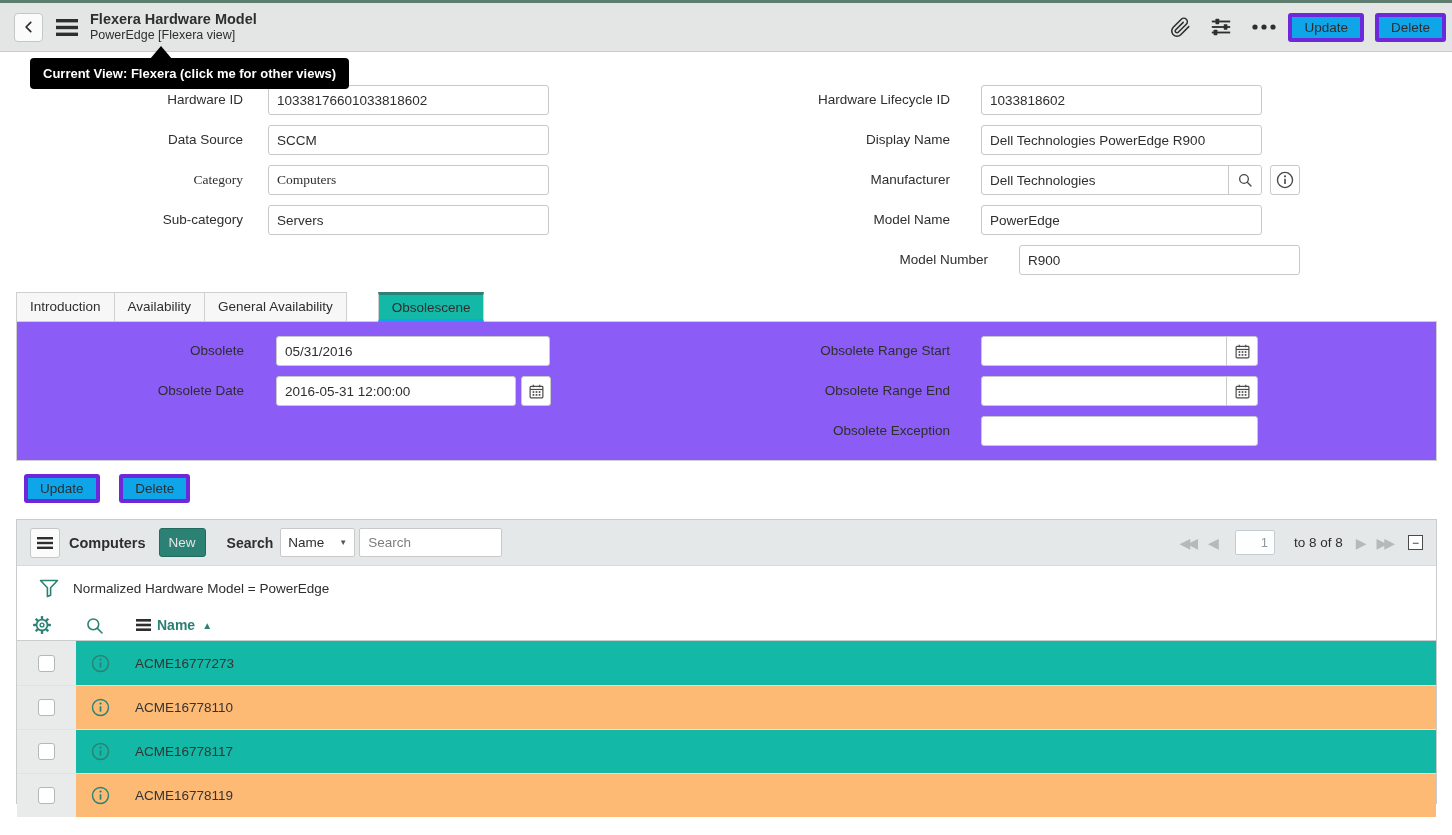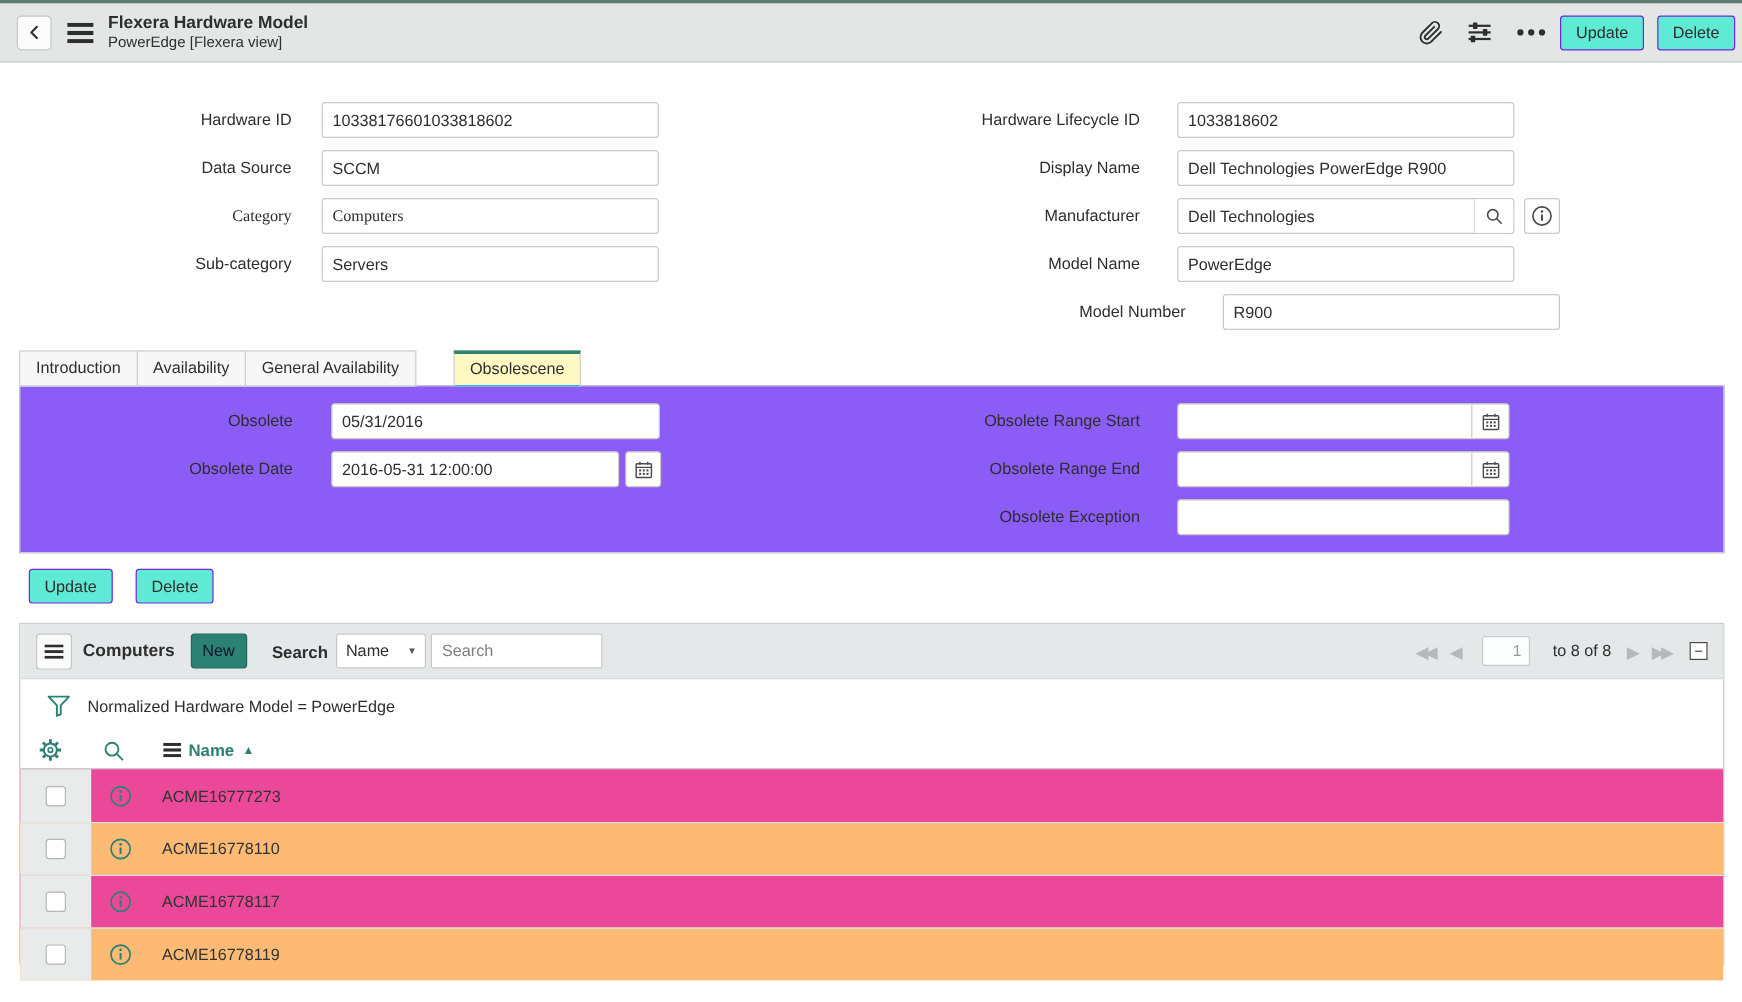--- a/index.html
+++ b/index.html
@@ -17,80 +17,80 @@
   
   .top-strip{position:absolute;top:0;left:0;right:0;height:3px;background:#5f7d6f;}
   .app-header{position:absolute;top:3px;left:0;right:0;height:49px;background:var(--headerbg);border-bottom:1px solid #c6cbcb;display:flex;align-items:center;padding:0 6px 0 14px;}
   .back-btn{width:29px;height:29px;background:#fbfbfb;border:1px solid #c3c7c7;border-radius:4px;display:flex;align-items:center;justify-content:center;cursor:pointer;}
   .ham-top{margin-left:13px;cursor:pointer;display:flex;align-items:center;}
   .title-wrap{margin-left:12px;line-height:1.25;}
   .title{font-weight:bold;font-size:14.5px;}
   .subtitle{font-size:12.5px;cursor:pointer;}
   .header-right{margin-left:auto;display:flex;align-items:center;}
   .hicon{margin-left:19px;display:flex;align-items:center;cursor:pointer;}
-  .btn{height:29px;padding:0 12px;background:#5eead4;border:1px solid #6d28d9;border-radius:3px;font-size:13.5px;color:var(--text);cursor:pointer;font-family:inherit;}
+  .btn{height:29px;padding:0 12px;background:#0ea5e9;border:4px solid #6d28d9;border-radius:3px;font-size:13.5px;color:var(--text);cursor:pointer;font-family:inherit;}
   .app-header .btn{margin-left:11px;}
 
   
   .view-tooltip{position:absolute;top:58px;left:30px;height:31px;background:#000;color:#fff;border-radius:4px;display:flex;align-items:center;padding:0 13px;font-size:13px;font-weight:bold;z-index:30;cursor:pointer;}
   .view-tooltip::before{content:"";position:absolute;top:-12px;left:120px;border-left:11px solid transparent;border-right:11px solid transparent;border-bottom:13px solid #000;}
 
   
   .f-row{position:absolute;height:30px;white-space:nowrap;}
   .flabel{display:inline-block;width:227px;text-align:right;margin-right:25px;line-height:30px;font-size:13.5px;vertical-align:top;}
   .flabel.r{width:250px;margin-right:31px;}
   .finput{width:281px;height:30px;border:1px solid var(--border);border-radius:3px;padding:0 8px;font-size:13.5px;color:var(--text);font-family:inherit;vertical-align:top;background:#fff;}
   .lookup-wrap{position:relative;display:inline-block;vertical-align:top;}
   .lookup-wrap .finput{padding-right:38px;}
   .lookup-seg{position:absolute;top:1px;right:1px;width:33px;height:28px;border-left:1px solid var(--border);display:flex;align-items:center;justify-content:center;cursor:pointer;background:#fff;border-radius:0 3px 3px 0;}
   .sq-btn{display:inline-flex;width:30px;height:30px;border:1px solid var(--border);border-radius:3px;background:#fff;align-items:center;justify-content:center;margin-left:8px;cursor:pointer;vertical-align:top;}
 
   
   .tabs{display:flex;position:relative;z-index:2;}
   .tab{height:30px;line-height:28px;padding:0 13px;background:#f7f7f7;border:1px solid var(--tabborder);margin-bottom:-1px;cursor:pointer;font-size:13.5px;white-space:nowrap;}
   .tab+.tab{margin-left:-1px;}
-  .tab.active{background:#fef9c3;border-top:3px solid var(--accent);line-height:26px;border-bottom:1px solid #0ea5e9;margin-left:31px;}
+  .tab.active{background:#14b8a6;border-top:3px solid var(--accent);line-height:26px;border-bottom:3px solid #0ea5e9;margin-left:31px;}
   .tabsec{position:absolute;left:16px;top:292px;width:1421px;}
   .tabpanel{border:1px solid var(--tabborder);background:#8b5cf6;height:140px;position:relative;z-index:1;}
   .p-row{position:absolute;height:30px;white-space:nowrap;}
   .igroup{display:inline-flex;width:277px;height:30px;border:1px solid var(--border);border-radius:3px;background:#fff;vertical-align:top;}
   .igroup input{flex:1;border:none;outline:none;padding:0 8px;font-size:13.5px;font-family:inherit;color:var(--text);background:transparent;min-width:0;}
   .igroup .cal{width:31px;border-left:1px solid var(--border);display:flex;align-items:center;justify-content:center;cursor:pointer;}
   .cal-btn{display:inline-flex;width:30px;height:30px;border:1px solid var(--border);border-radius:3px;background:#fff;align-items:center;justify-content:center;margin-left:5px;cursor:pointer;vertical-align:top;}
 
   .form-actions{position:absolute;top:474px;left:24px;}
   .form-actions .btn{margin-right:16px;}
 
   
   .related{position:absolute;left:16px;top:519px;width:1421px;height:316px;}
   .related .tab{height:31px;line-height:29px;}
   .related .tab.active{line-height:27px;}
   .listbox{border:1px solid #c8cccc;background:#fff;height:285px;position:relative;z-index:1;}
   .lheader{height:46px;background:#e5e8e8;display:flex;align-items:center;padding:0 13px;border-bottom:1px solid #d8dcdc;}
   .ham-btn{width:30px;height:30px;background:#fbfbfb;border:1px solid #c3c7c7;border-radius:3px;display:flex;align-items:center;justify-content:center;cursor:pointer;}
   .ltitle{font-weight:bold;font-size:14.5px;margin-left:9px;}
-  .new-btn{height:29px;padding:0 9px;margin-left:13px;background:var(--accent);border:1px solid #226a5e;border-radius:3px;color:#0f172a;font-size:13.5px;cursor:pointer;font-family:inherit;}
+  .new-btn{height:29px;padding:0 9px;margin-left:13px;background:var(--accent);border:1px solid #226a5e;border-radius:3px;color:#e5e5e5;font-size:13.5px;cursor:pointer;font-family:inherit;}
   .search-label{font-weight:bold;font-size:14px;margin-left:21px;}
   .fake-select{height:29px;width:75px;margin-left:7px;background:#fff;border:1px solid var(--border);border-radius:2px;display:flex;align-items:center;padding:0 7px;cursor:pointer;font-size:13.5px;}
   .fake-select .caret{margin-left:auto;font-size:8px;color:#555;}
   .search-input{height:29px;width:143px;margin-left:4px;border:1px solid var(--border);border-radius:2px;padding:0 8px;font-size:13.5px;font-family:inherit;color:var(--text);}
   .search-input::placeholder{color:#7e7e7e;}
   .pager{display:flex;align-items:center;margin-left:auto;gap:13px;}
   .arrow{color:#b4b9b9;font-size:14px;letter-spacing:-3px;cursor:pointer;line-height:1;user-select:none;}
   .page-input{width:40px;height:25px;border:1px solid #c6cdd1;border-radius:2px;text-align:right;padding:0 6px;color:#8e9aa0;font-size:13px;font-family:inherit;background:#fdfefe;margin:0 6px;}
   .page-info{font-size:13.5px;}
   .collapse-box{width:15px;height:15px;border:1px solid #4a4a4a;background:#fff;display:flex;align-items:center;justify-content:center;font-size:12px;line-height:1;color:#2e2e2e;cursor:pointer;margin-left:3px;}
   .lfilter{height:44px;display:flex;align-items:center;padding-left:22px;}
   .lfilter .ftext{margin-left:14px;font-size:13.5px;}
   .lcols{height:31px;display:flex;align-items:center;border-bottom:1px solid #c9cdcd;padding-left:15px;}
   .lcols .mag{margin-left:33px;}
   .lcols .colham{margin-left:32px;display:flex;}
   .col-name{color:var(--accent);font-weight:bold;font-size:14px;margin-left:6px;cursor:pointer;}
   .sort-asc{color:var(--accent);font-size:10px;margin-left:7px;}
-  .lrow{height:44px;display:flex;align-items:stretch;background:#ec4899;}
+  .lrow{height:44px;display:flex;align-items:stretch;background:#14b8a6;}
   .lrow+.lrow{border-top:1px solid #e2e2e2;}
   .lrow.alt{background:#fdba74;}
   .cellcb{width:59px;background:#e9eaea;display:flex;align-items:center;justify-content:center;flex:none;}
   .checkbox{width:17px;height:17px;background:#fff;border:1px solid #b3b7b7;border-radius:3px;cursor:pointer;}
   .cellinfo{width:48px;display:flex;align-items:center;justify-content:center;flex:none;cursor:pointer;}
   .cellname{display:flex;align-items:center;padding-left:11px;}
   .cellname a{color:#333;font-size:13.5px;cursor:pointer;}
   svg{display:block;}
 </style>
 </head>
@@ -140,20 +140,23 @@
             <circle cx="4" cy="5" r="2.6"></circle>
             <circle cx="13" cy="5" r="2.6"></circle>
             <circle cx="22" cy="5" r="2.6"></circle>
           </svg>
       </span>
       <button class="btn">Update</button>
       <button class="btn">Delete</button>
     </div>
   </header>
 
+  <div class="view-tooltip">
+    <span>Current View: Flexera (click me for other views)</span>
+  </div>
 
   <div class="f-row" style="left:16px;top:85px;">
     <span class="flabel">Hardware ID</span><input class="finput" value="10338176601033818602" style="">
   </div>
   <div class="f-row" style="left:16px;top:125px;">
     <span class="flabel">Data Source</span><input class="finput" value="SCCM" style="">
   </div>
   <div class="f-row" style="left:16px;top:165px;font-family:Liberation Serif, serif;">
     <span class="flabel">Category</span><input class="finput" value="Computers" style="">
   </div>

